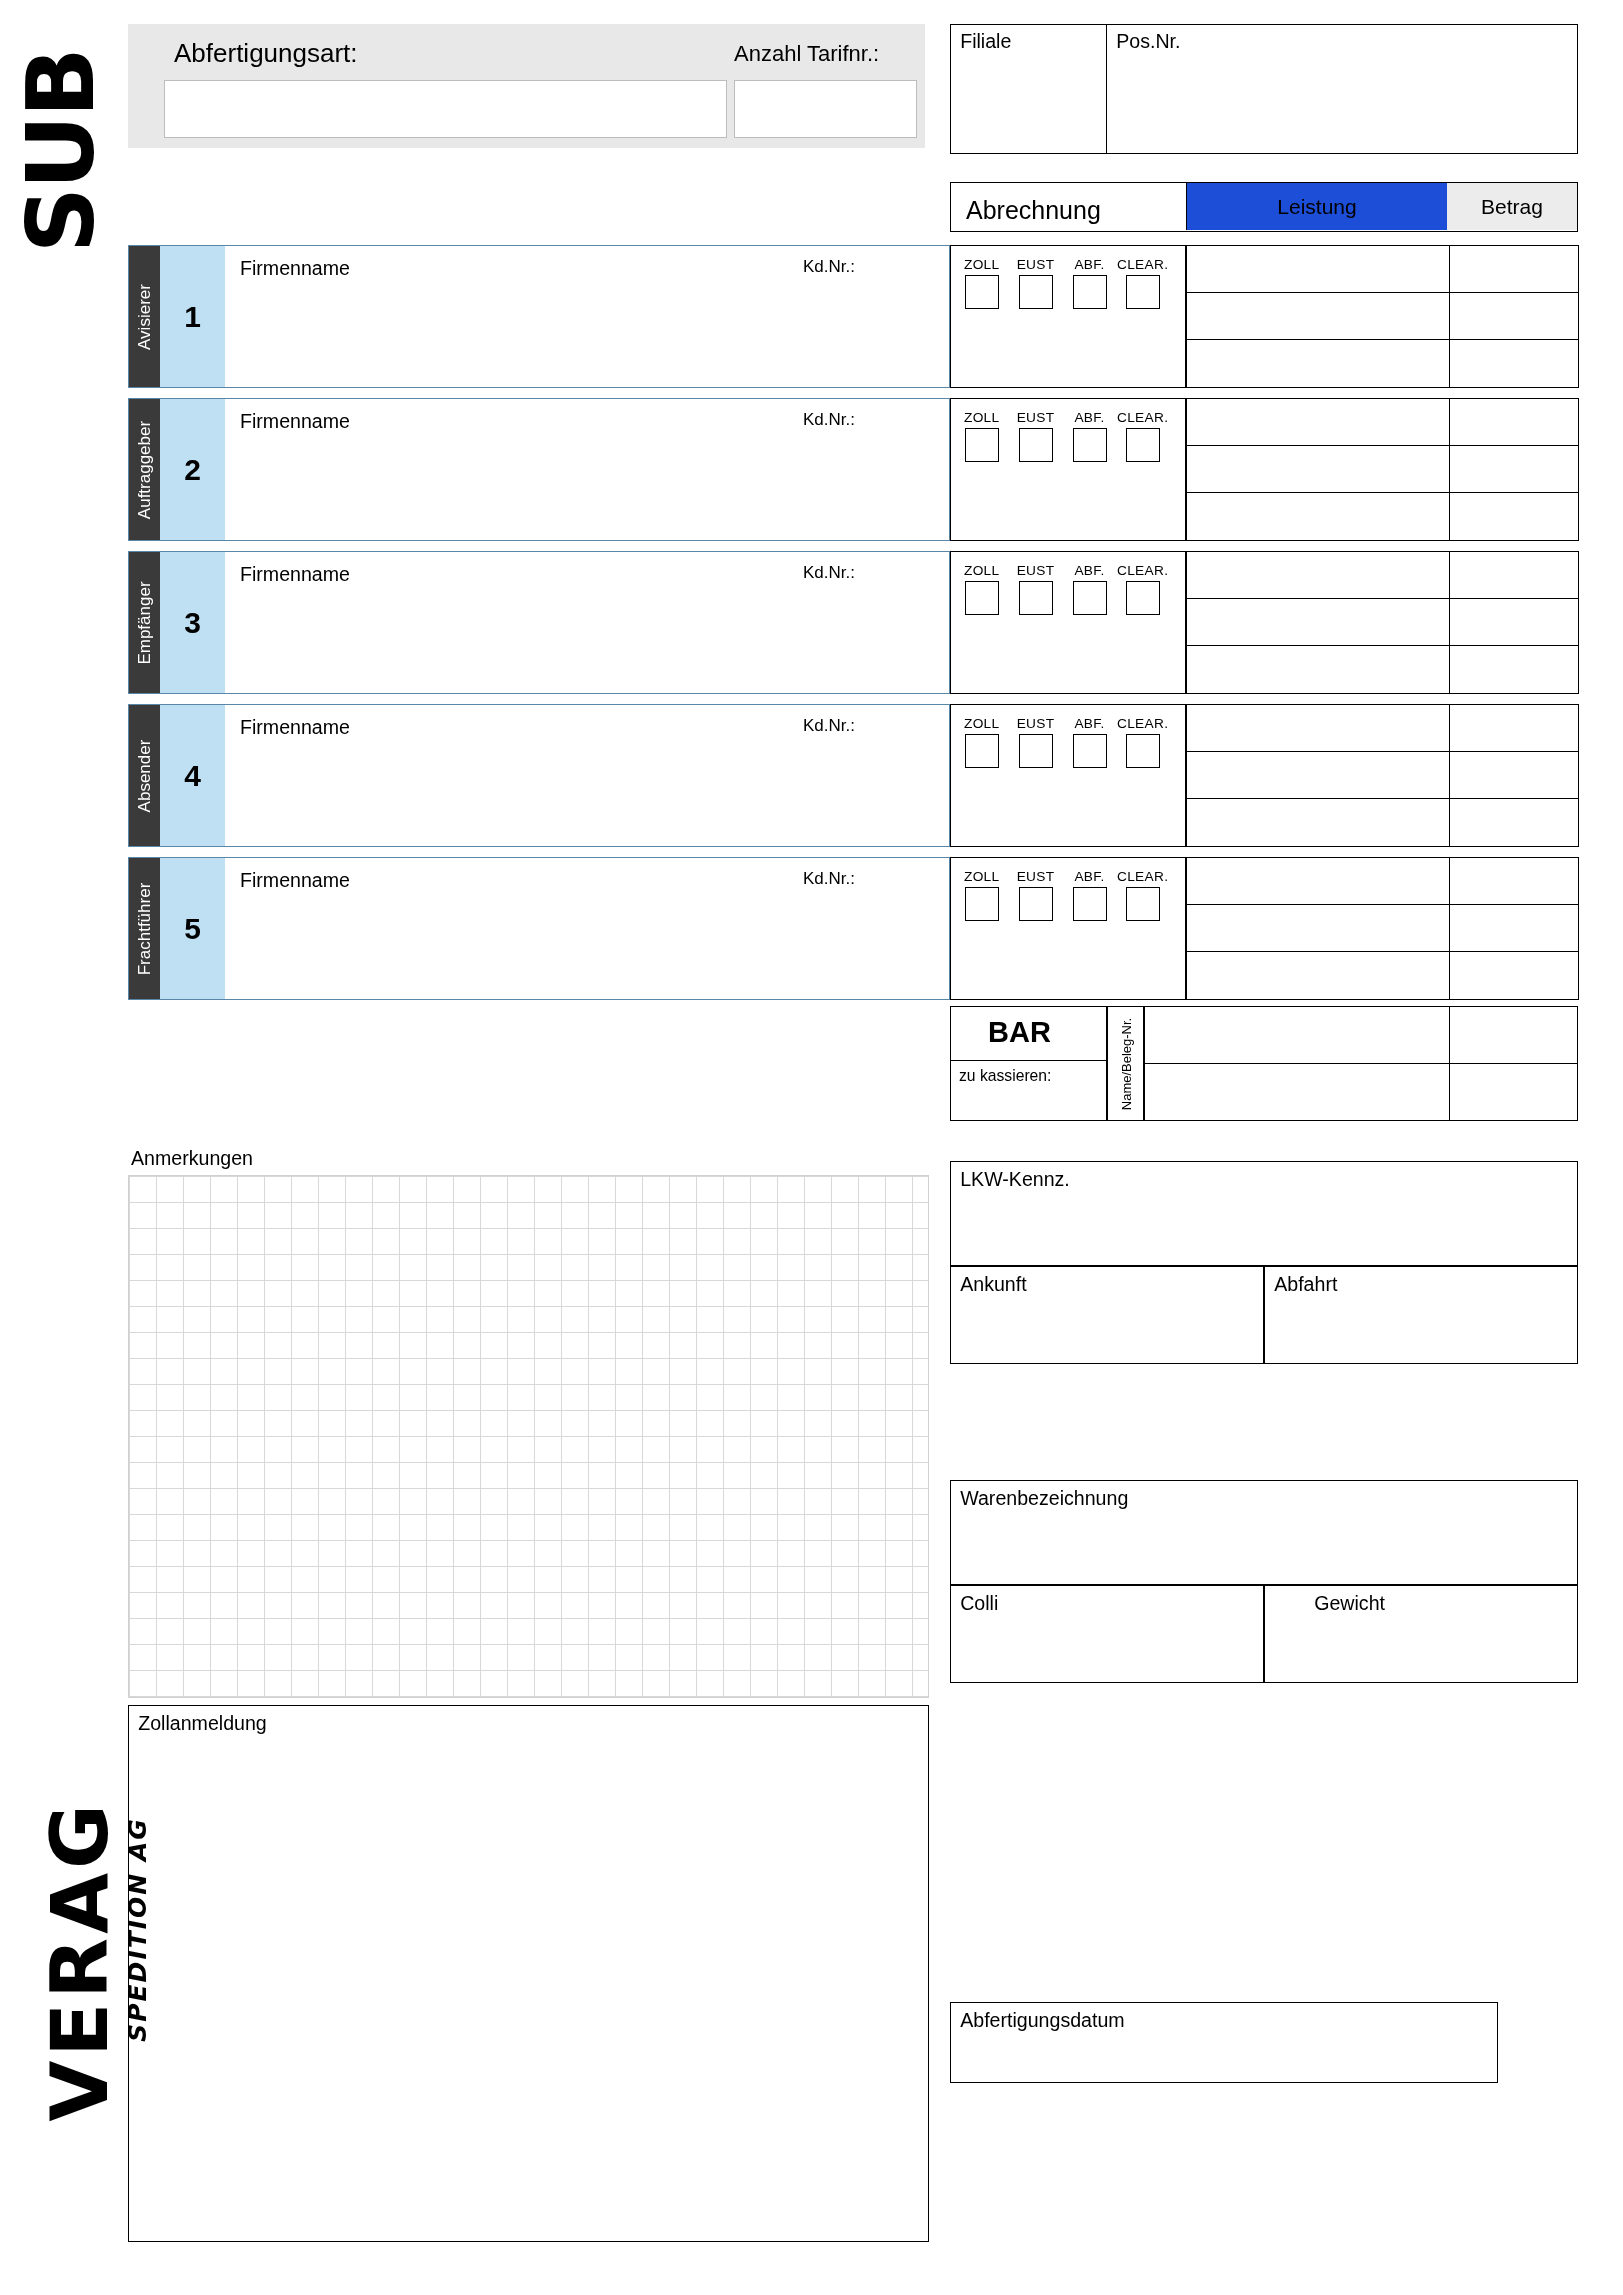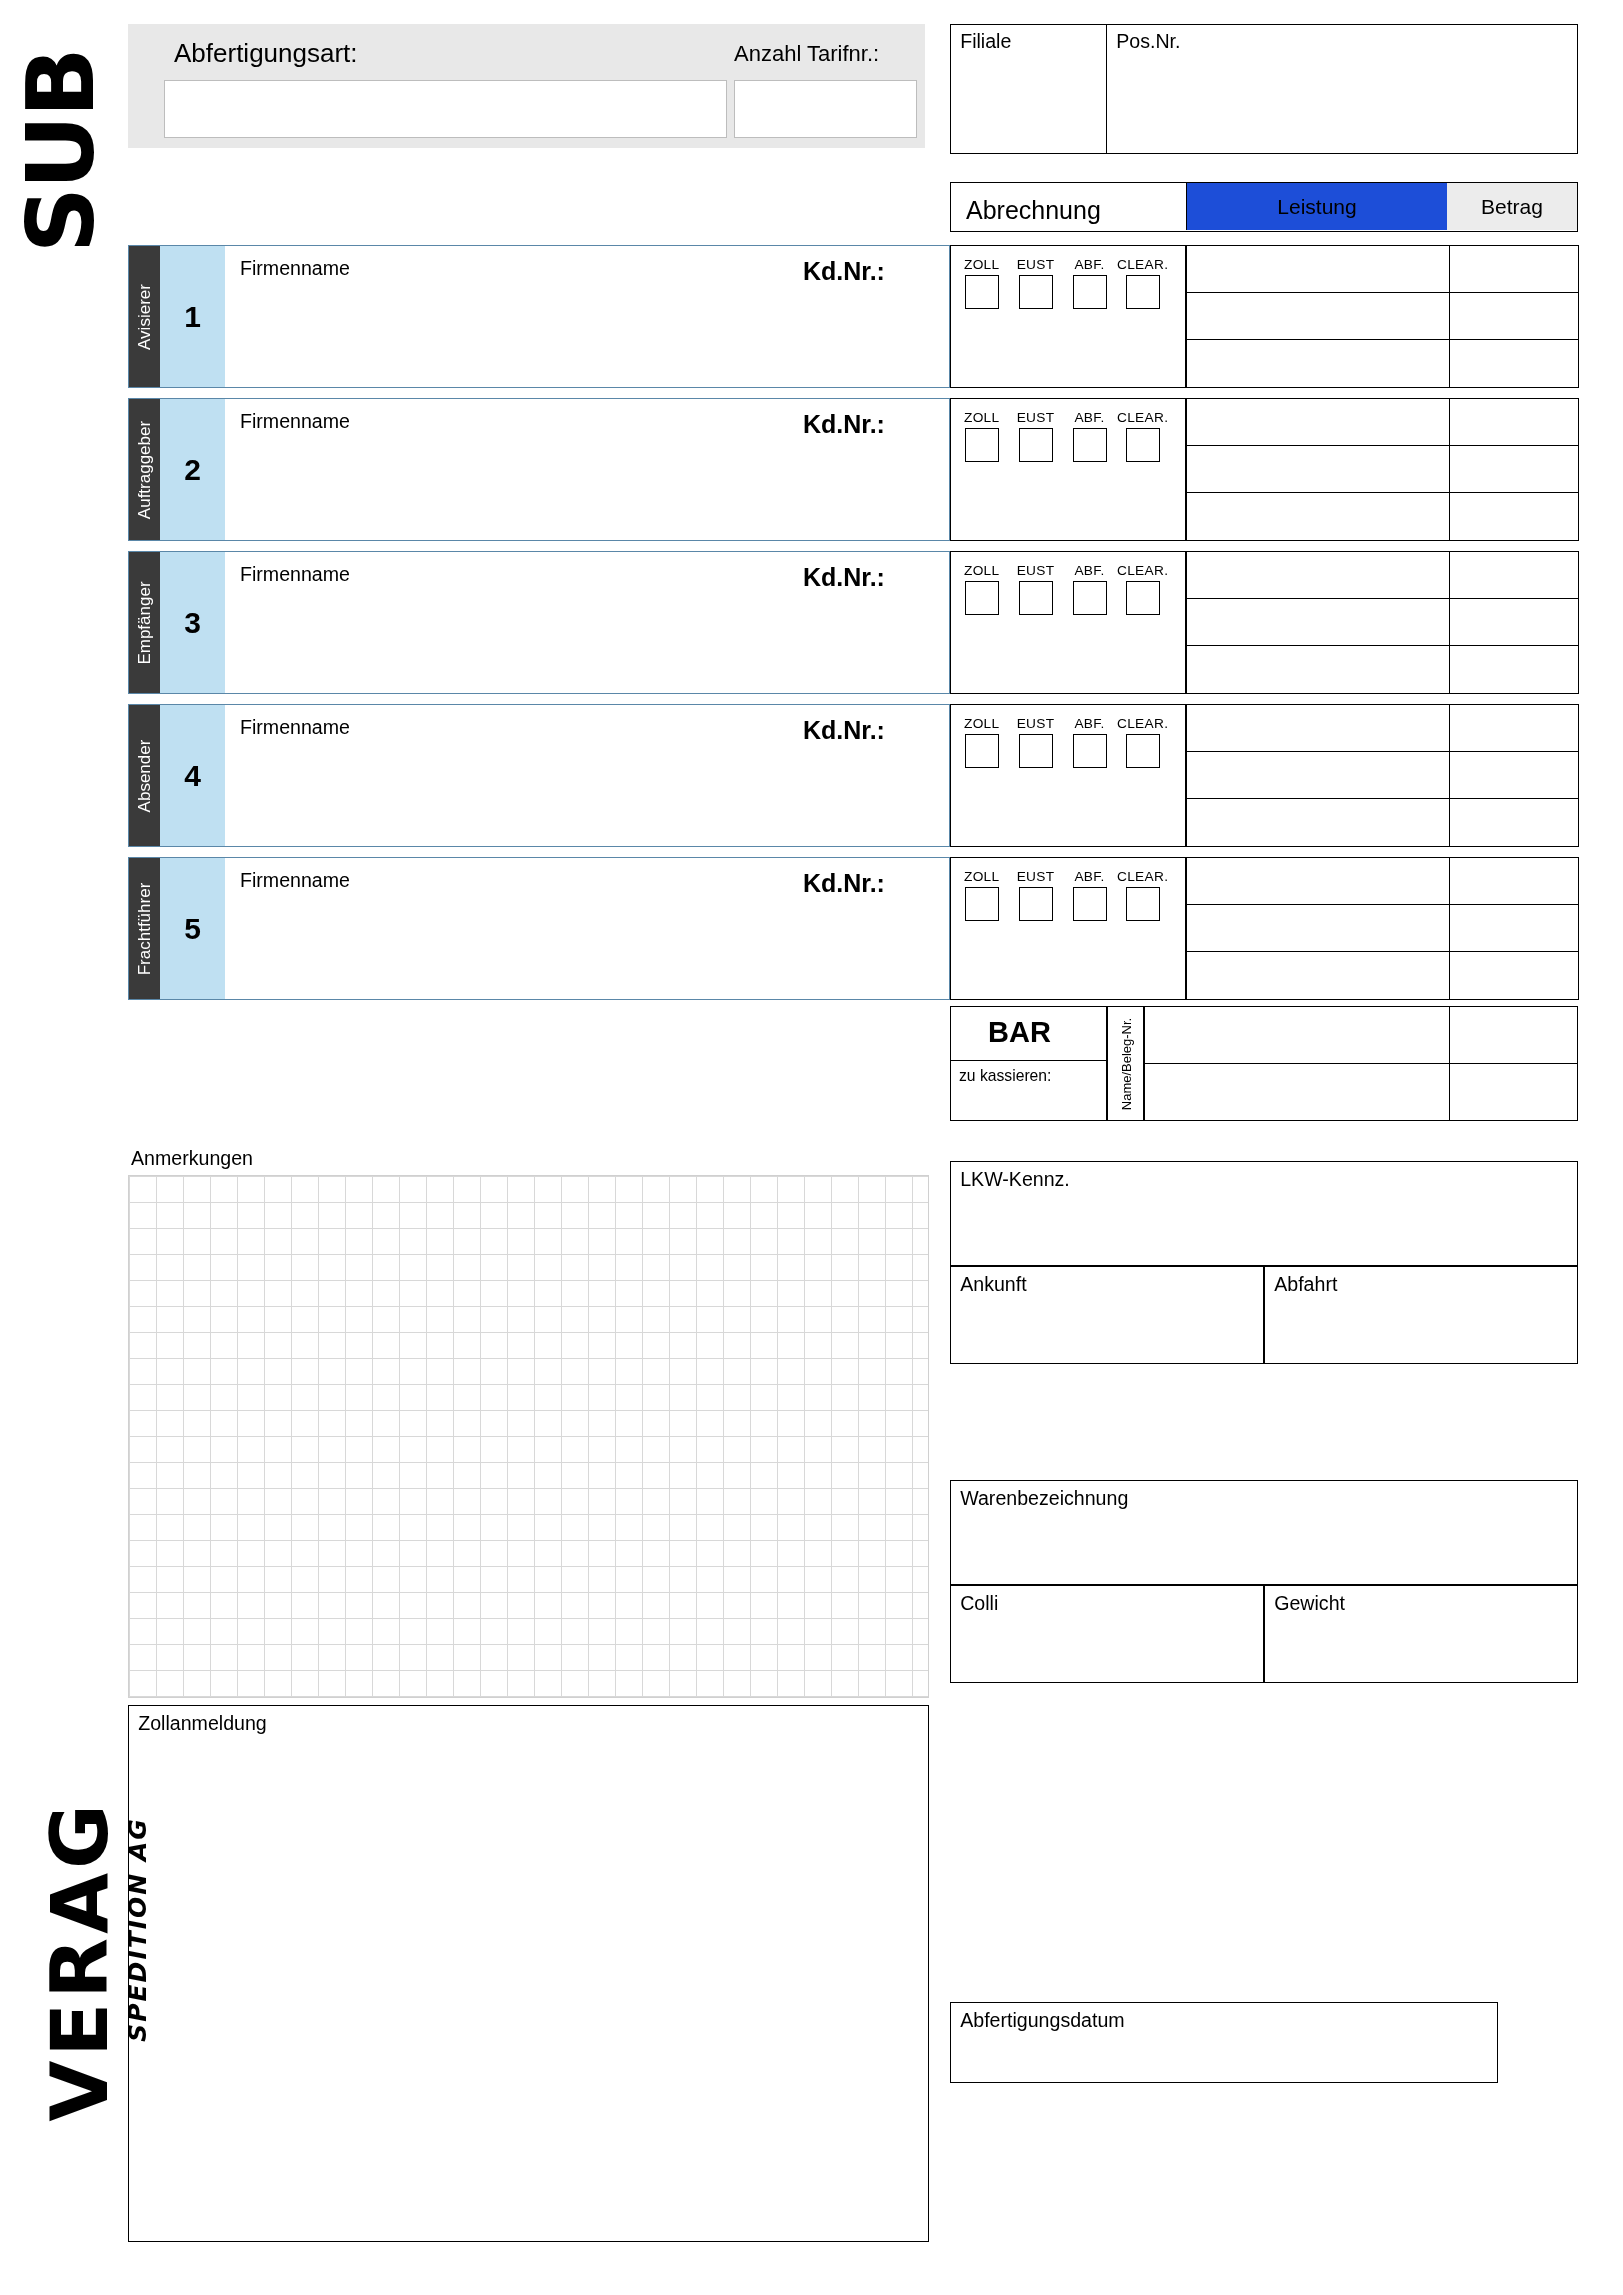--- a/index.html
+++ b/index.html
@@ -226,22 +226,21 @@
   .party-firm {
     position: absolute;
     left: 111px;
     top: 10.5px;
     font-size: 19.6px;
   }
   .party-kd {
     position: absolute;
     left: 674px;
     top: 10.5px;
-    font-size: 25px;
-    font-weight: bold;
+    font-size: 17px;
   }
 
   
   .checkblock {
     position: absolute;
     left: 950px;
     width: 236px;
     height: 143px;
     border: 1.3px solid #000;
     box-sizing: border-box;
@@ -355,21 +354,21 @@
     background-size: 27px 26px;
   }
 
   
   .lkw-box   { left: 950px; top: 1161px; width: 628px; height: 105px; }
   .ank-box   { left: 950px; top: 1266px; width: 314px; height: 98px; }
   .abf-box   { left: 1264px; top: 1266px; width: 314px; height: 98px; }
 
   .waren-box { left: 950px; top: 1480px; width: 628px; height: 105px; }
   .colli-box { left: 950px; top: 1585px; width: 314px; height: 98px; }
-  .gew-box   { left: 1264px; top: 1585px; width: 314px; height: 98px; }
+  .gew-box   { left: 1264px; top: 1585px; width: 314px; height: 98px; padding-left: 40px; }
 
   .abfdat-box { left: 950px; top: 2002px; width: 548px; height: 81px; }
   .sachb-box  { left: 950px; top: 2083px; width: 628px; height: 157px; }
 
   .zoll-box { left: 128px; top: 1705px; width: 801px; height: 537px; }
 </style>
 </head>
 <body>
 
 <div class="page">

